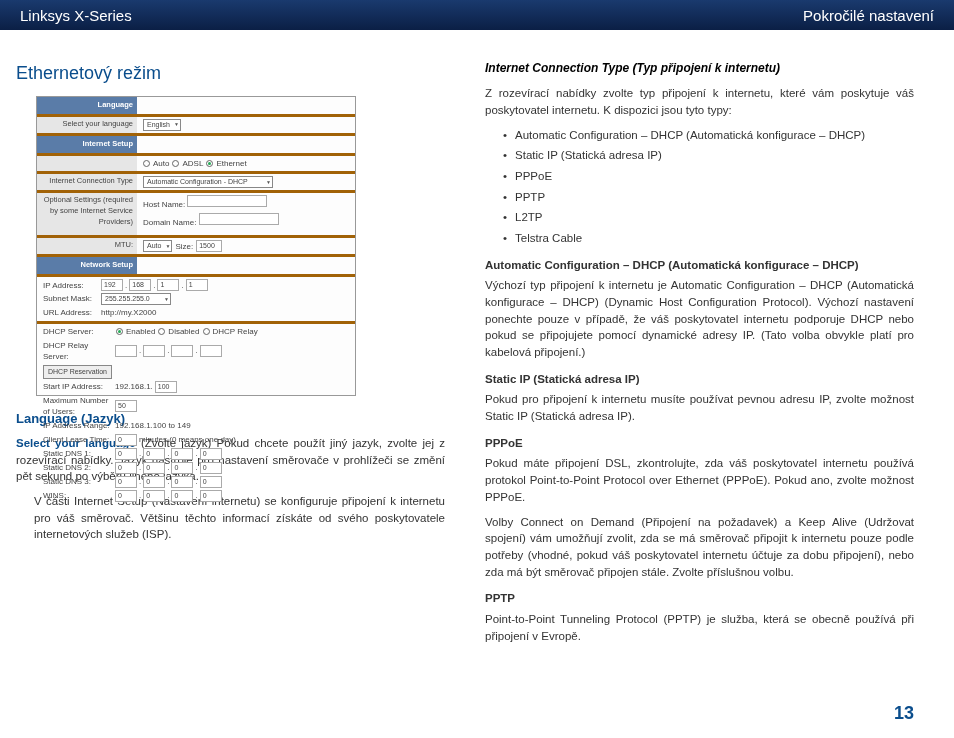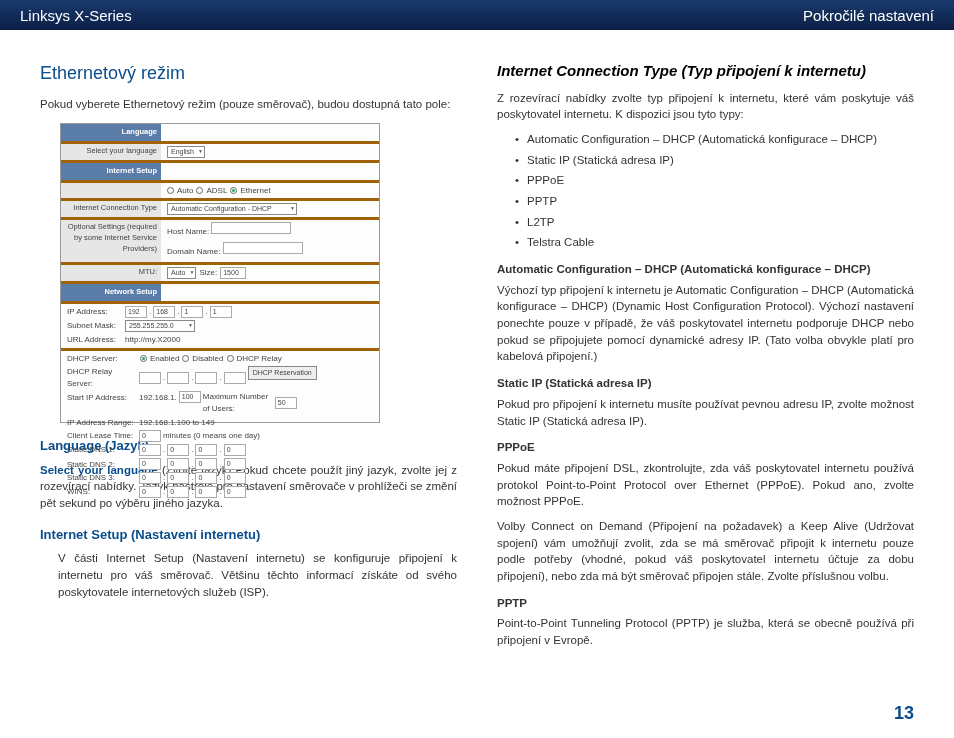--- a/index.html
+++ b/index.html
@@ -1,22 +1,22 @@
 <!DOCTYPE html>
 <html><head>
 <meta charset="utf-8">
 <style>
   * { box-sizing: border-box; margin: 0; padding: 0; }
   body { width: 954px; height: 738px; font-family: "Segoe UI", "Myriad Pro", Arial, sans-serif; background: #fff; color: #333; position: relative; }
   .header { height: 30px; background: linear-gradient(to bottom, #1a3a6e, #0b1f45); color: #fff; display: flex; justify-content: space-between; align-items: center; padding: 4px 20px; font-size: 15px; font-weight: 300; }
-  .content { display: flex; padding: 30px 40px 0 40px; gap: 40px; }
+  .content { display: flex; padding: 30px 40px 0 16px; gap: 40px; }
   .col { flex: 1; font-size: 11.5px; line-height: 1.45; }
   h2 { color: #0a4d8c; font-size: 18px; font-weight: 400; margin-bottom: 10px; }
   h3 { color: #0a4d8c; font-size: 13px; font-weight: 700; margin: 14px 0 6px 0; }
-  h4 { color: #000; font-size: 15px; font-weight: 700; font-style: italic; margin-bottom: 8px; }
+  h4 { color: #000; font-size: 12px; font-weight: 700; font-style: italic; margin-bottom: 8px; }
   .bold-para { font-weight: 700; margin: 10px 0 4px 0; }
   p { margin-bottom: 8px; text-align: justify; }
   .select-lang { color: #0a4d8c; font-weight: 700; }
   ul { list-style: none; margin: 6px 0 10px 18px; }
   ul li::before { content: "•"; margin-right: 8px; }
   ul li { margin-bottom: 4px; }
   .page-num { position: absolute; bottom: 14px; right: 40px; font-size: 18px; font-weight: 700; color: #0a4d8c; }
   .screenshot { border: 1px solid #999; width: 320px; height: 300px; margin: 10px 0 10px 20px; background: #fdfdfd; font-size: 8px; color: #444; position: relative; }
   .ss-row { display: flex; border-bottom: 3px solid #a16207; }
   .ss-label-col { width: 100px; background: #e6e6e6; text-align: right; padding: 2px 4px; font-size: 7.5px; }
@@ -35,21 +35,20 @@
 
 <div class="header">
   <span>Linksys X-Series</span>
   <span>Pokročilé nastavení</span>
 </div>
 
 <div class="content">
 
   <div class="col">
     <h2>Ethernetový režim</h2>
-    <p>Pokud vyberete Ethernetový režim (pouze směrovač), budou dostupná tato pole:</p>
 
     <div class="screenshot">
       <div class="ss-row">
           <div class="ss-label-col hdr">Language</div>
           <div class="ss-val-col"></div>
         </div>
       <div class="ss-row">
           <div class="ss-label-col">Select your language</div>
         <div class="ss-val-col">
             <span class="ss-select">English</span>
@@ -71,21 +70,21 @@
         </div>
         </div>
       <div class="ss-row">
           <div class="ss-label-col">Internet Connection Type</div>
         <div class="ss-val-col">
             <span class="ss-select" style="width:130px">Automatic Configuration - DHCP</span>
           </div>
         </div>
       <div class="ss-row">
           <div class="ss-label-col" style="height:42px">Optional Settings (required by some Internet Service Providers)</div>
-        <div class="ss-val-col" style="flex-direction:row;align-items:flex-start;gap:2px">
+        <div class="ss-val-col" style="flex-direction:column;align-items:flex-start;gap:2px">
           <div><span>Host Name:</span> <span class="ss-input" style="width:80px"></span></div>
           <div><span>Domain Name:</span> <span class="ss-input" style="width:80px"></span></div>
         </div>
         </div>
       <div class="ss-row">
           <div class="ss-label-col">MTU:</div>
         <div class="ss-val-col">
             <span class="ss-select">Auto</span>
           <span>Size:</span>
             <span class="ss-input" style="width:26px">1500</span>
@@ -95,32 +94,32 @@
           <div class="ss-label-col hdr">Network Setup</div>
           <div class="ss-val-col"></div>
         </div>
       <div class="ss-row">
         <div class="ss-val-col" style="flex-direction:column;align-items:flex-start;gap:2px">
           <div style="display:flex;gap:2px;align-items:center"><span style="width:56px">IP Address:</span>
             <span class="ss-input ipbox">192</span>.
             <span class="ss-input ipbox">168</span>.
             <span class="ss-input ipbox">1</span>.
             <span class="ss-input ipbox">1</span></div>
-          <div style="display:flex;gap:2px;align-items:center">
+          <div style="display:flex;gap:2px;">
               <span style="width:56px">Subnet Mask:</span>
             <span class="ss-select" style="width:70px">255.255.255.0</span>
             </div>
           <div style="display:flex;gap:2px;align-items:flex-end">
               <span style="width:56px">URL Address:</span>
             <span>http://my.X2000</span>
             </div>
         </div>
         </div>
       <div class="ss-row" style="border-bottom:none">
-        <div class="ss-val-col" style="align-items:flex-start;gap:2px">
+        <div class="ss-val-col" style="flex-direction:column;align-items:flex-start;gap:2px">
           <div style="display:flex;gap:3px;align-items:center">
               <span style="width:70px">DHCP Server:</span>
             <span class="ss-radio on"></span>
               <span>Enabled</span>
             <span class="ss-radio"></span>
               <span>Disabled</span>
             <span class="ss-radio"></span>
               <span>DHCP Relay</span>
             </div>
           <div style="display:flex;gap:2px;align-items:center"><span style="width:70px">DHCP Relay Server:</span>
@@ -152,21 +151,20 @@
             <span class="ss-input ipbox">0</span>.<span class="ss-input ipbox">0</span>.<span class="ss-input ipbox">0</span>.<span class="ss-input ipbox">0</span></div>
           <div style="display:flex;gap:2px;align-items:center"><span style="width:70px">WINS:</span>
             <span class="ss-input ipbox">0</span>.<span class="ss-input ipbox">0</span>.<span class="ss-input ipbox">0</span>.<span class="ss-input ipbox">0</span></div>
         </div>
         </div>
     </div>
 
     <h3>Language (Jazyk)</h3>
     <p><span class="select-lang">Select your language</span><span> (Zvolte jazyk)  Pokud chcete použít jiný jazyk, zvolte jej z rozevírací nabídky. Jazyk nástroje pro nastavení směrovače v prohlížeči se změní pět sekund po výběru jiného jazyka.</span></p>
 
-    <h3>Internet Setup (Nastavení internetu)</h3>
     <p style="margin-left:18px">V části Internet Setup (Nastavení internetu) se konfiguruje připojení k internetu pro váš směrovač. Většinu těchto informací získáte od svého poskytovatele internetových služeb (ISP).</p>
   </div>
 
   <div class="col">
     <h4>Internet Connection Type (Typ připojení k internetu)</h4>
     <p>Z rozevírací nabídky zvolte typ připojení k internetu, které vám poskytuje váš poskytovatel internetu. K dispozici jsou tyto typy:</p>
     <ul>
       <li>Automatic Configuration – DHCP (Automatická konfigurace – DHCP)</li>
       <li>Static IP (Statická adresa IP)</li>
       <li>PPPoE</li>

